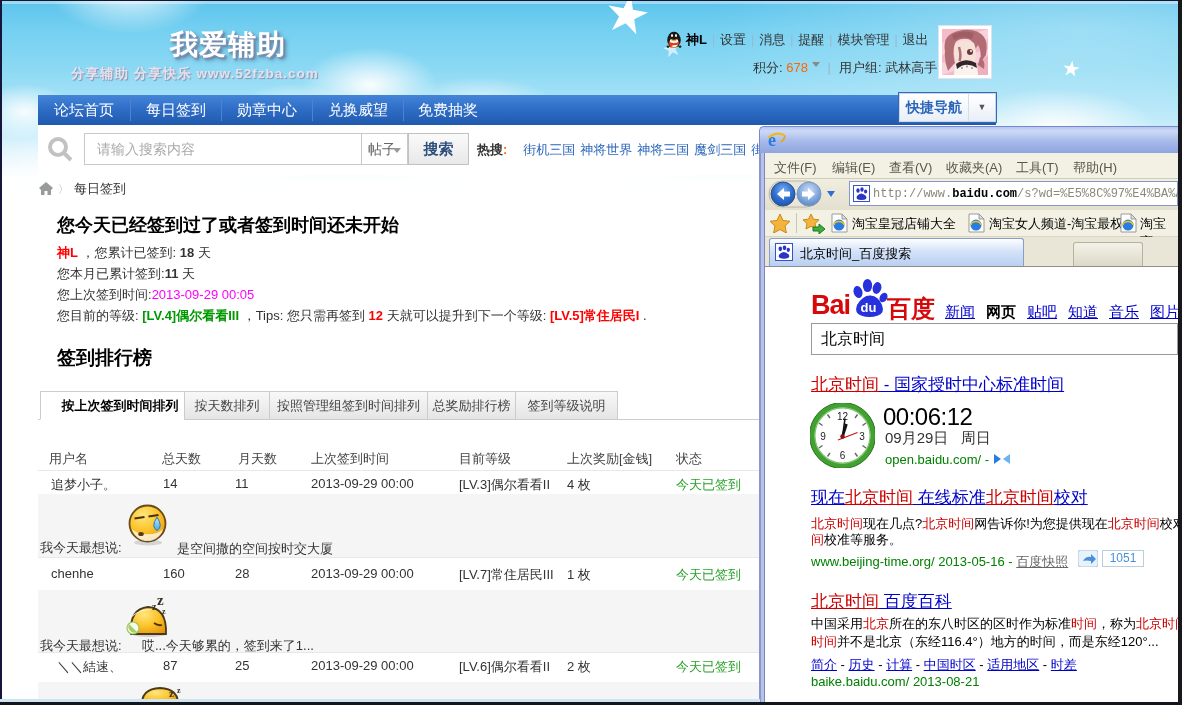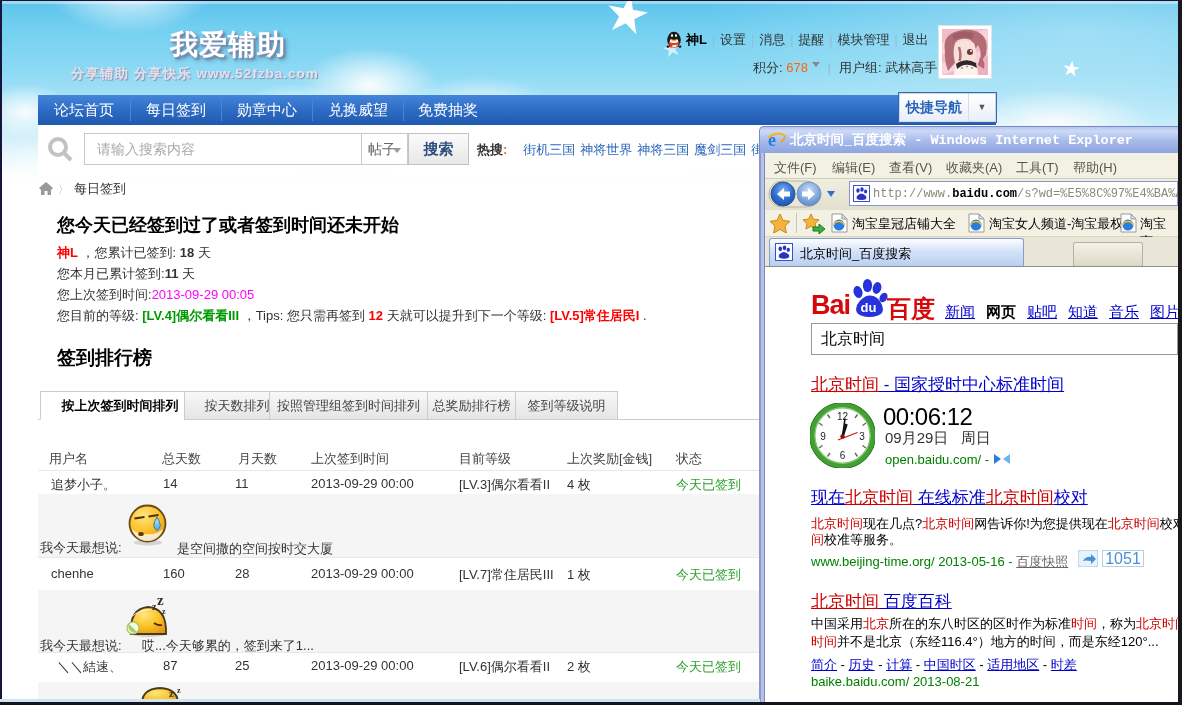--- a/index.html
+++ b/index.html
@@ -207,21 +207,21 @@
   <div id="stats">
     <div style="position:static"><span class="redb">神L</span> ，您累计已签到: <b>18</b> 天</div>
     <div style="position:static">您本月已累计签到:<b>11</b> 天</div>
     <div style="position:static">您上次签到时间:<span class="mag">2013-09-29 00:05</span></div>
     <div style="position:static">您目前的等级: <span class="grn">[LV.4]偶尔看看III</span> ，Tips: 您只需再签到 <span class="redb">12</span> 天就可以提升到下一个等级: <span class="redb">[LV.5]常住居民I</span> .</div>
   </div>
   <div id="h2">签到排行榜</div>
 
   <div id="tabline"></div>
   <div class="tab on" style="left:40px;width:160px;">按上次签到时间排列</div>
-  <div class="tab" style="left:184px;width:106px;">按天数排列</div>
+  <div class="tab" style="left:184px;width:86px;">按天数排列</div>
   <div class="tab" style="left:269px;width:159px;">按照管理组签到时间排列</div>
   <div class="tab" style="left:427px;width:89px;">总奖励排行榜</div>
   <div class="tab" style="left:515px;width:103px;">签到等级说明</div>
 
   <div class="cell" style="left:49px;top:450px;color:#444;">用户名</div>
   <div class="cell" style="left:162px;top:450px;color:#444;">总天数</div>
   <div class="cell" style="left:238px;top:450px;color:#444;">月天数</div>
   <div class="cell" style="left:311px;top:450px;color:#444;">上次签到时间</div>
   <div class="cell" style="left:459px;top:450px;color:#444;">目前等级</div>
   <div class="cell" style="left:567px;top:450px;color:#444;">上次奖励[金钱]</div>
@@ -307,21 +307,20 @@
     <div id="botbar"></div>
     <div id="rightedge"></div>
 
   <div id="ie">
     <div id="ietitle"></div>
     <div style="left:8px;top:4px;width:19px;height:19px;"><svg width="19" height="19">
       <text x="1" y="16" font-size="18" font-weight="bold" fill="#2a7ae0" font-family="Liberation Serif">e</text>
       <path d="M1 8 Q9 1 17 5" fill="none" stroke="#f0b818" stroke-width="2.2"></path>
       <path d="M17.5 5.2 Q18.5 9 14 12" fill="none" stroke="#e8a800" stroke-width="1.6"></path>
     </svg></div>
-    <div id="ietitletxt">北京时间_百度搜索 - Windows Internet Explorer</div>
     <div id="ieborder"></div>
     <div id="iemenu">
       <span style="left:9px;">文件(F)</span>
         <span style="left:67px;">编辑(E)</span>
       <span style="left:124px;">查看(V)</span>
         <span style="left:181px;">收藏夹(A)</span>
       <span style="left:251px;">工具(T)</span>
         <span style="left:308px;">帮助(H)</span>
     </div>
     <div id="ienav">
@@ -451,21 +450,21 @@
           </svg></div>
 
       <div class="bd bdt" style="left:46px;top:219px;"><a>现在</a><span class="r">北京时间</span><a>&nbsp;在线标准</a><span class="r">北京时间</span><a>校对</a></div>
       <div class="bd bdd" style="left:46px;top:249px;"><span class="r">北京时间</span>现在几点?<span class="r">北京时间</span>网告诉你!为您提供现在<span class="r">北京时间</span>校对</div>
       <div class="bd bdd" style="left:46px;top:265px;"><span class="r">间</span>校准等服务。</div>
       <div class="bd bdg" style="left:46px;top:286px;">www.beijing-time.org/ 2013-05-16 - <span class="snap">百度快照</span></div>
       <svg class="bd" style="left:313px;top:283px;" width="20" height="17">
           <rect x="0" y="0" width="20" height="17" rx="3" fill="#e8f2fb" stroke="#a8c6e0"></rect>
           <path d="M5 11 q3 -5 8 -4 l0 -3 5 5 -5 5 0 -3 q-5 -1 -8 0z" fill="#4a90d9"></path>
         </svg>
-      <div class="bd" style="left:337px;top:283px;width:42px;height:17px;border:1px solid #b8cfe0;color:#4a90d9;font-size:16px;line-height:15px;text-align:center;">1051</div>
+      <div class="bd" style="left:337px;top:283px;width:42px;height:17px;border:1px solid #b8cfe0;color:#4a90d9;font-size:12px;line-height:15px;text-align:center;">1051</div>
 
       <div class="bd bdt" style="left:46px;top:323px;"><span class="r">北京时间</span><a>&nbsp;百度百科</a></div>
       <div class="bd bdd" style="left:46px;top:349px;">中国采用<span class="r">北京</span>所在的东八时区的区时作为标准<span class="r">时间</span>，称为<span class="r">北京时间</span></div>
       <div class="bd bdd" style="left:46px;top:367px;"><span class="r">时间</span>并不是北京（东经116.4°）地方的时间，而是东经120°...</div>
       <div class="bd" style="left:46px;top:389px;font-size:13px;"><a style="color:#0000cc;text-decoration:underline;">简介</a> - <a style="color:#0000cc;text-decoration:underline;">历史</a> - <a style="color:#0000cc;text-decoration:underline;">计算</a> - <a style="color:#0000cc;text-decoration:underline;">中国时区</a> - <a style="color:#0000cc;text-decoration:underline;">适用地区</a> - <a style="color:#0000cc;text-decoration:underline;">时差</a></div>
       <div class="bd bdg" style="left:46px;top:407px;">baike.baidu.com/ 2013-08-21</div>
     </div>
   </div>
 </div>
 

